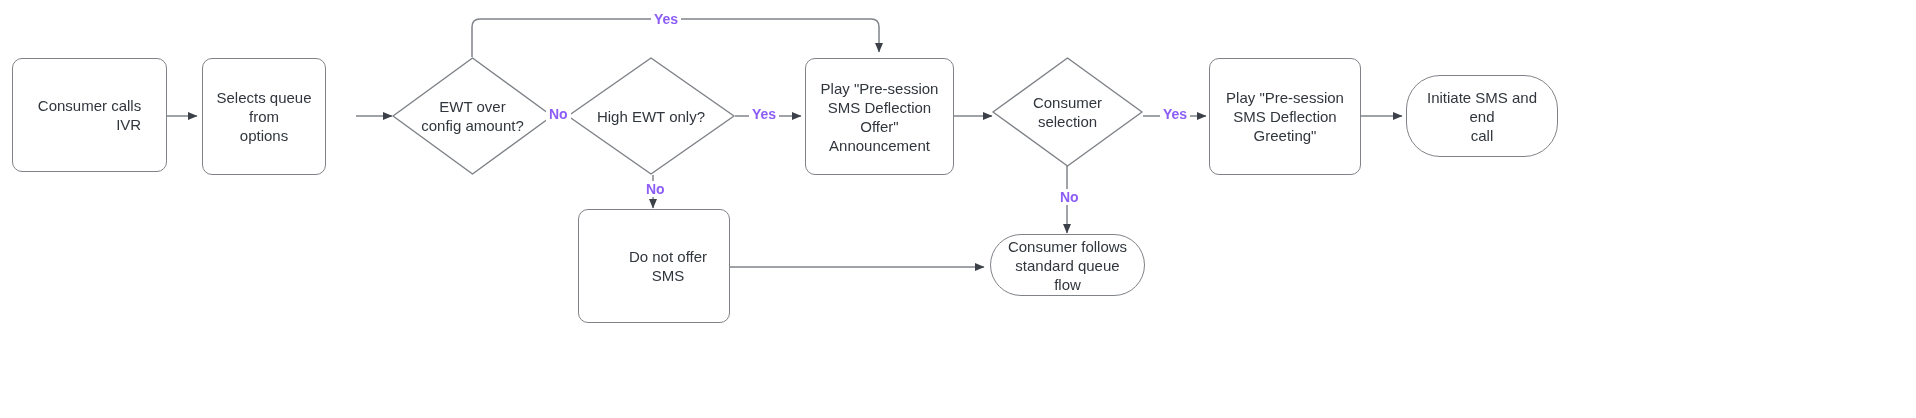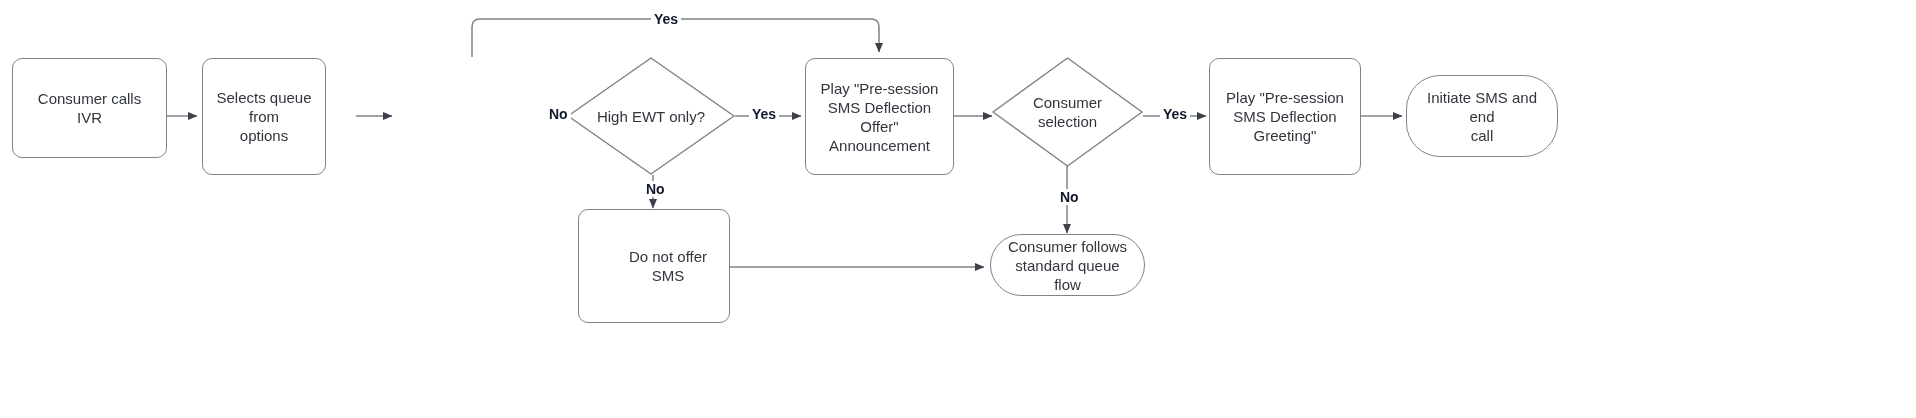--- a/index.html
+++ b/index.html
@@ -6,21 +6,21 @@
   body{font-family:"Liberation Sans", sans-serif;}
   #canvas{position:relative;width:1916px;height:418px;background:#ffffff;overflow:hidden;}
   #wires{position:absolute;left:0;top:0;width:1916px;height:418px;}
   .node{position:absolute;box-sizing:border-box;display:flex;align-items:center;justify-content:center;text-align:center;color:#31363d;font-size:15px;line-height:19px;}
   .node.rect{border:1.4px solid #7f8388;border-radius:10px;background:#ffffff;}
   .node.pill{border:1.4px solid #7f8388;border-radius:34px;background:#ffffff;}
   .node .lbl{padding:0 10px;white-space:pre-line;}
   .diamond{position:absolute;display:flex;align-items:center;justify-content:center;text-align:center;color:#31363d;font-size:15px;line-height:19px;}
   .diamond .dshape{position:absolute;left:0;top:0;width:100%;height:100%;}
   .diamond .lbl{position:relative;z-index:2;white-space:pre-line;}
-  .edge-label{position:absolute;font-size:14px;font-weight:bold;color:#0f172a;background:#ffffff;padding:0 3px;line-height:16px;white-space:nowrap;}
+  .edge-label{position:absolute;font-size:14px;font-weight:bold;color:#8b5cf6;background:#ffffff;padding:0 3px;line-height:16px;white-space:nowrap;}
 </style>
 </head>
 <body>
 
 <div id="canvas">
 
   <svg id="wires" viewBox="0 0 1916 418" xmlns="http://www.w3.org/2000/svg">
     <defs>
       <marker id="ah" markerWidth="11" markerHeight="11" refX="9.5" refY="4.2" orient="auto" markerUnits="userSpaceOnUse">
         <path d="M0,0 L10,4.2 L0,8.4 z" fill="#3c4149"></path>
@@ -45,30 +45,37 @@
       <path d="M1143,116 L1206,116" marker-end="url(#ah)"></path>
 
       <path d="M1067,166 L1067,233" marker-end="url(#ah)"></path>
 
       <path d="M1361,116 L1402,116" marker-end="url(#ah)"></path>
 
       <path d="M730,267 L984,267" marker-end="url(#ah)"></path>
     </g>
   </svg>
 
-  <div class="node rect" style="left:12px;top:58px;width:155px;height:100px;">
+  <div class="node rect" style="left:12px;top:58px;width:155px;height:114px;text-align:right;">
     <span class="lbl">Consumer calls
 IVR</span>
   </div>
 
   <div class="node rect" style="left:202px;top:58px;width:124px;height:117px;">
     <span class="lbl">Selects queue from
 options</span>
   </div>
 
+  <div class="diamond" style="left:392px;top:57px;width:161px;height:118px;">
+    <svg class="dshape" viewBox="0 0 161 118" preserveAspectRatio="none">
+      <path d="M80.5,1 L160,59 L80.5,117 L1,59 Z" fill="#ffffff" stroke="#7f8388" stroke-width="1.5" stroke-linejoin="round"></path>
+    </svg>
+    <span class="lbl">EWT over
+config amount?</span>
+  </div>
 
   <div class="diamond" style="left:567px;top:57px;width:168px;height:118px;">
     <svg class="dshape" viewBox="0 0 168 118" preserveAspectRatio="none">
       <path d="M84,1 L167,59 L84,117 L1,59 Z" fill="#ffffff" stroke="#7f8388" stroke-width="1.5" stroke-linejoin="round"></path>
     </svg>
     <span class="lbl">High EWT only?</span>
   </div>
 
   <div class="node rect" style="left:805px;top:58px;width:149px;height:117px;">
     <span class="lbl">Play "Pre-session

